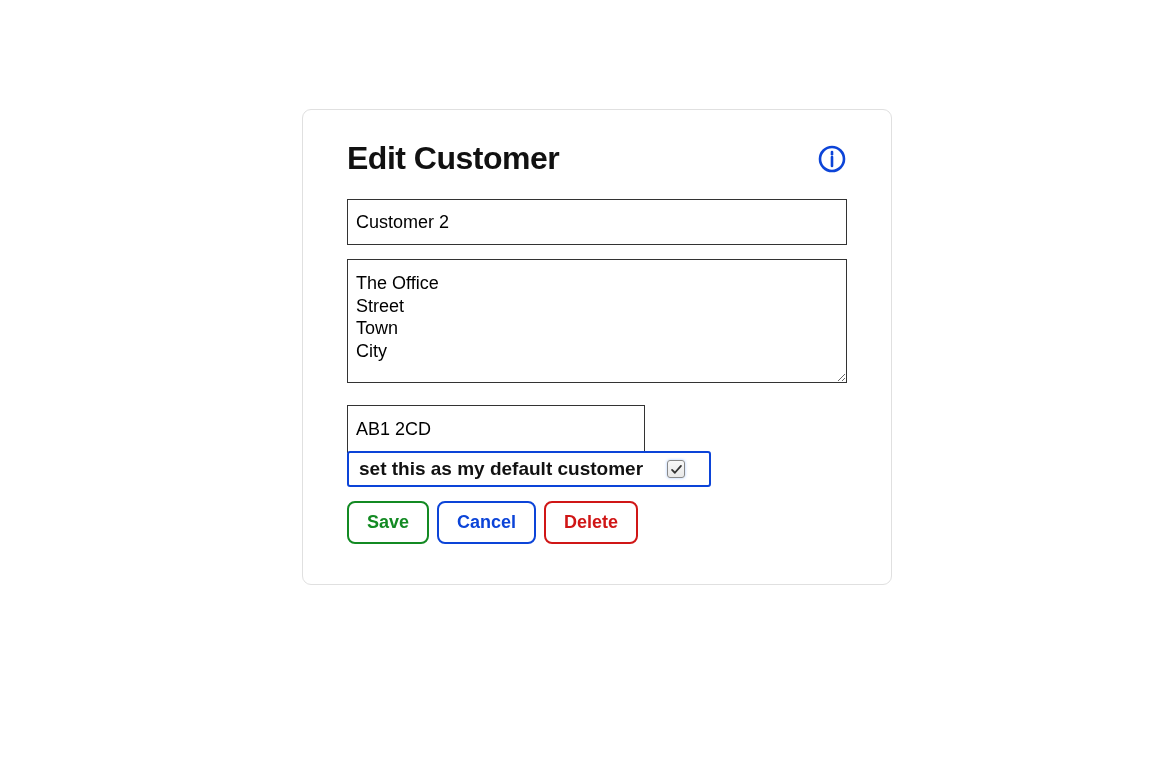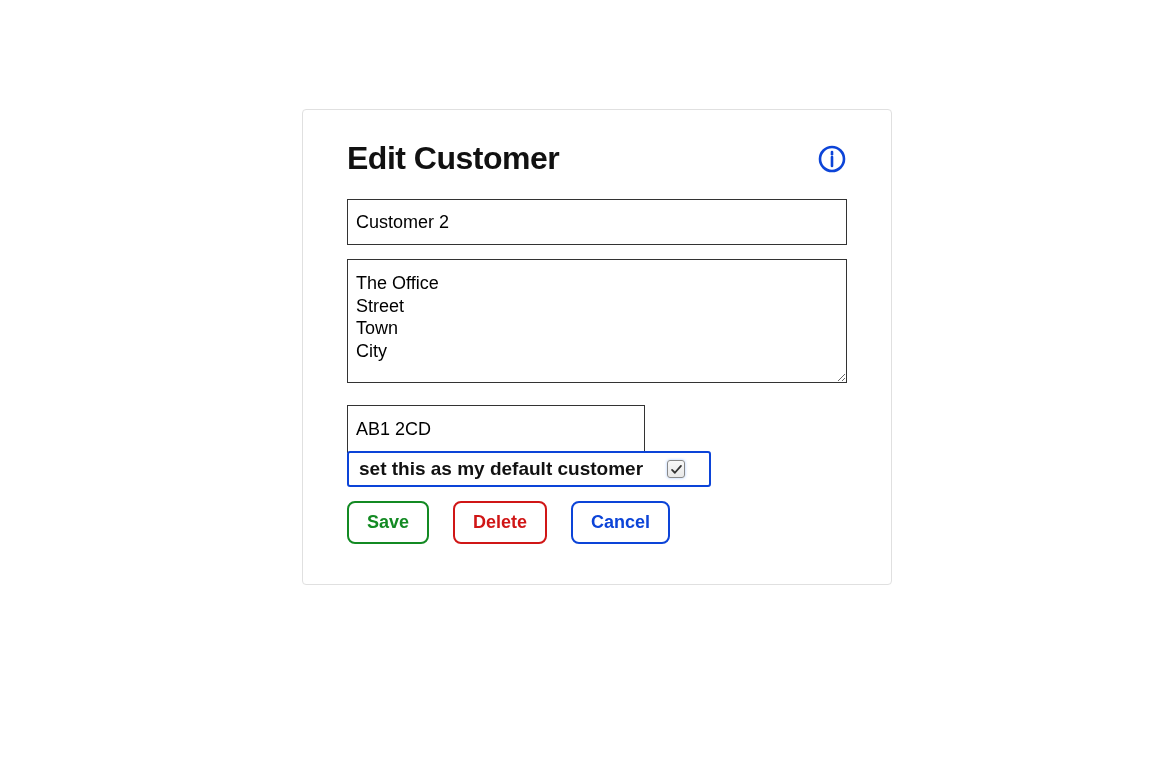--- a/index.html
+++ b/index.html
@@ -13,21 +13,21 @@
       width: 1160px;
       height: 773px;
       position: relative;
     }
     .panel {
       position: absolute;
       left: 302px;
       top: 109px;
       width: 590px;
       border: 1px solid #e0e0e0;
-      border-radius: 4px;
+      border-radius: 9px;
       padding: 30px 44px 40px 44px;
       background: #ffffff;
     }
     .header-row {
       display: flex;
       align-items: center;
       justify-content: space-between;
       margin-bottom: 22px;
     }
     .title {
@@ -117,21 +117,21 @@
       justify-content: center;
       cursor: pointer;
     }
     .custom-checkbox svg {
       width: 13px;
       height: 13px;
       display: block;
     }
     .button-row {
       display: flex;
-      gap: 24px;
+      gap: 8px;
       margin-top: 14px;
     }
     .btn {
       border-width: 2px;
       border-style: solid;
       border-radius: 8px;
       background: #fff;
       font-size: 18px;
       font-weight: 700;
       padding: 9px 18px;
@@ -182,17 +182,17 @@
         <span class="custom-checkbox">
           <svg viewBox="0 0 16 16">
             <path d="M2.5 8.5 L6 12 L13.5 3.5" stroke="#333" stroke-width="2.2" fill="none" stroke-linecap="round" stroke-linejoin="round"></path>
           </svg>
         </span>
       </span>
     </div>
 
     <div class="button-row">
       <button class="btn btn-save">Save</button>
+      <button class="btn btn-cancel">Cancel</button>
       <button class="btn btn-delete">Delete</button>
-      <button class="btn btn-cancel">Cancel</button>
     </div>
   </div>
 </div>
 
 </body></html>

